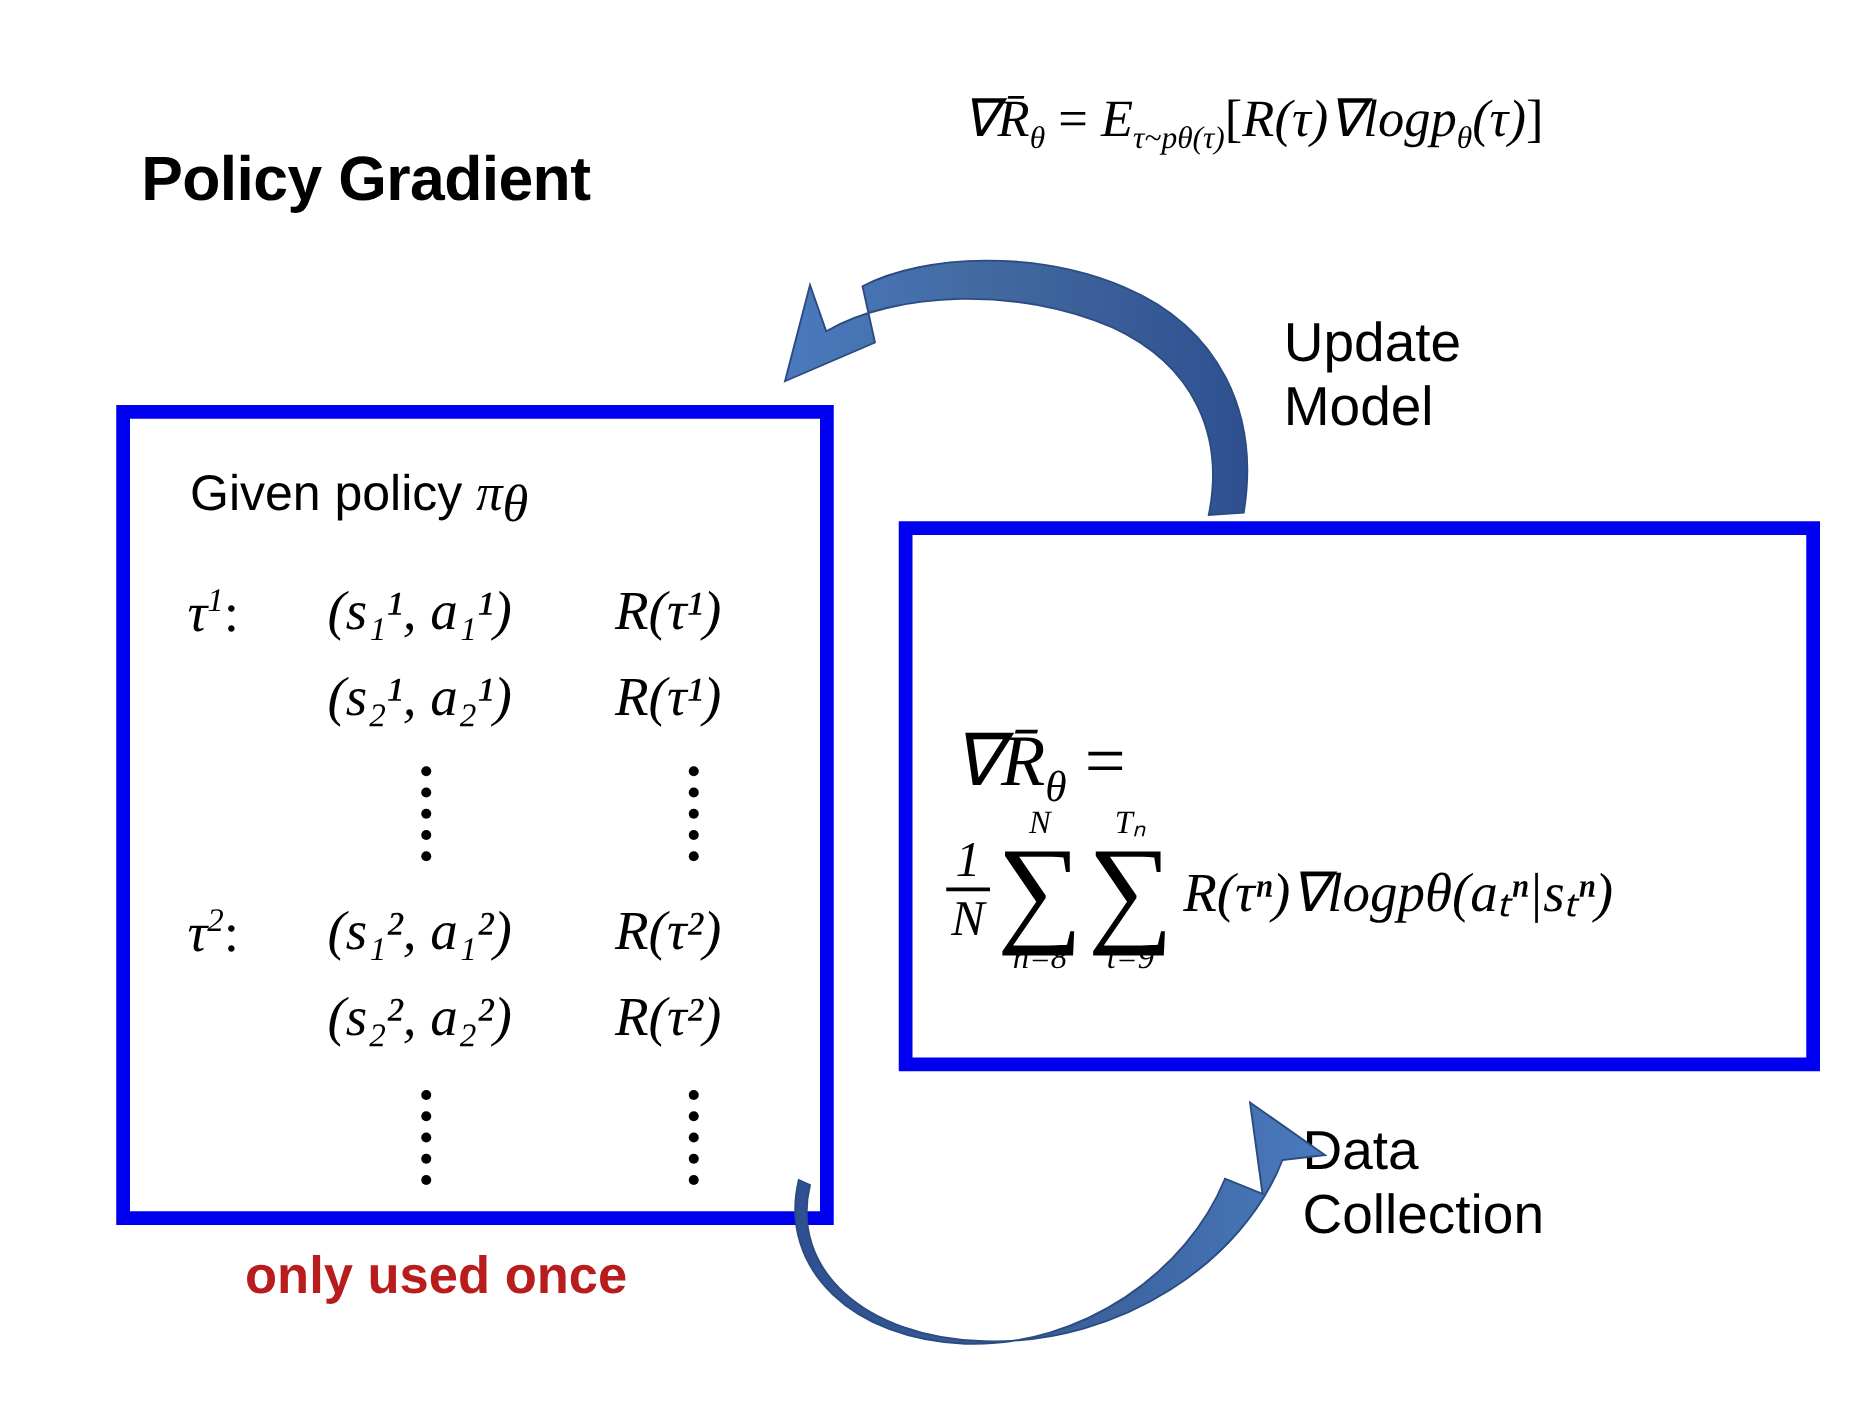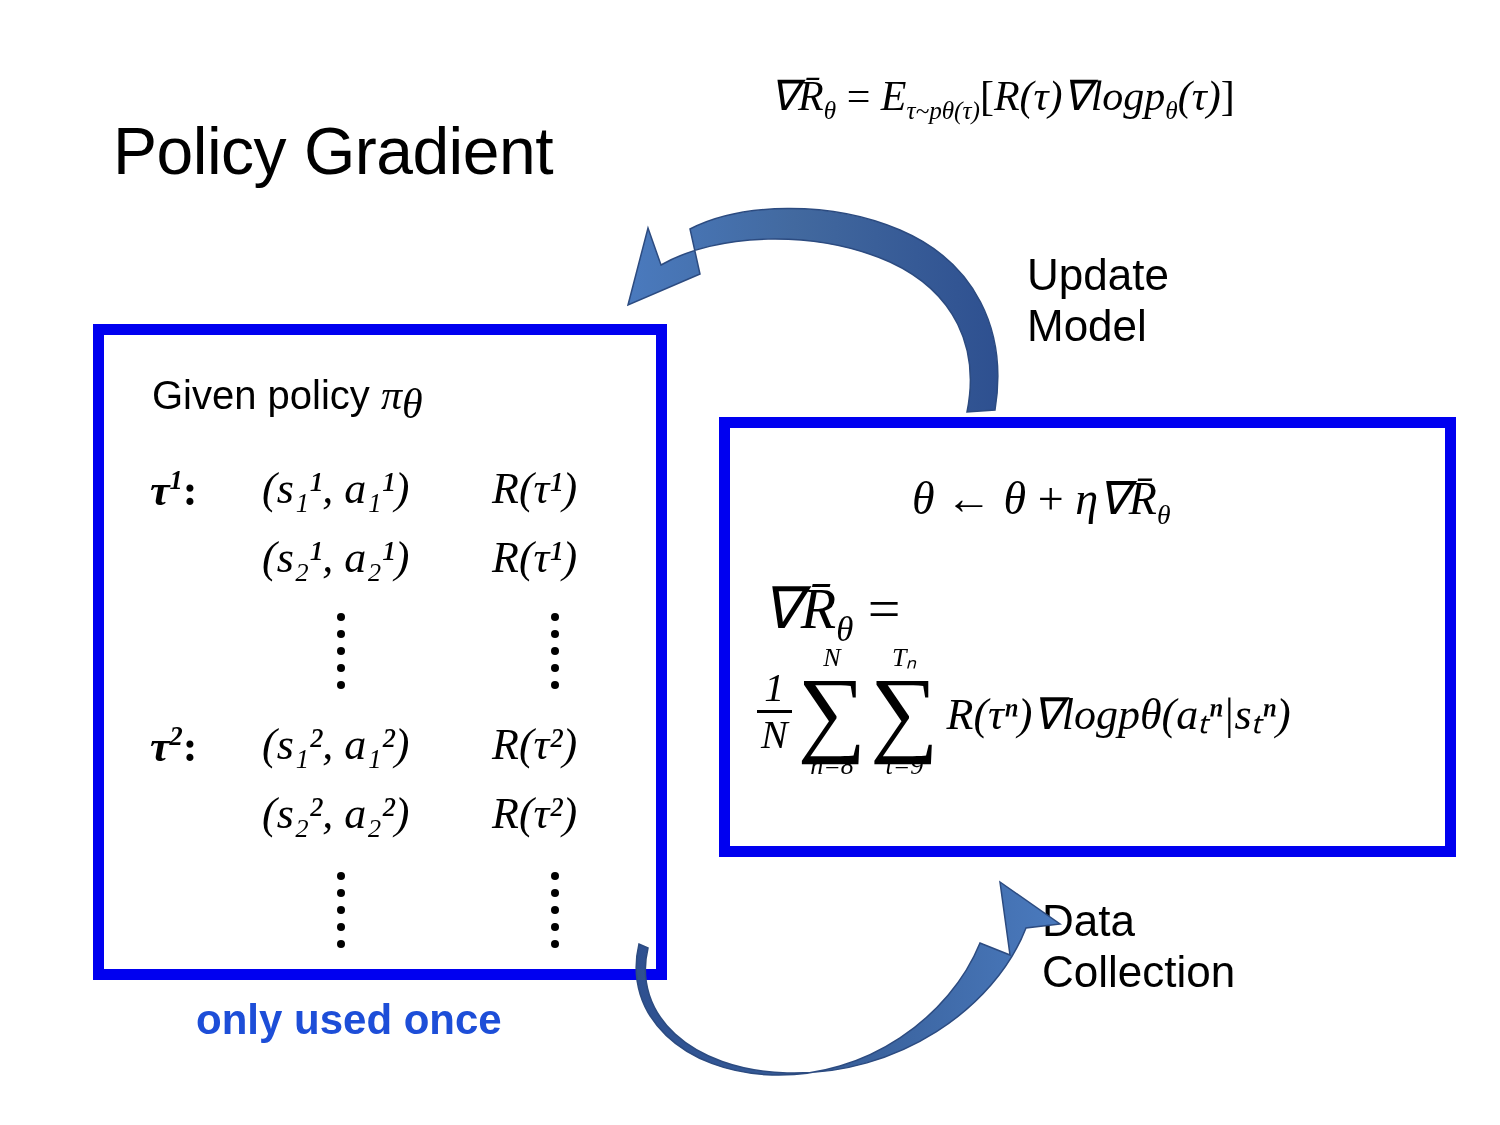--- a/index.html
+++ b/index.html
@@ -15,22 +15,22 @@
     overflow: hidden;
     font-family: "Liberation Sans", sans-serif;
     color: #000000;
   }
 
   
   #page-title {
     position: absolute;
     left: 113px;
     top: 118px;
-    font-size: 66px;
-    font-weight: 400;
+    font-size: 50px;
+    font-weight: 700;
     letter-spacing: -0.5px;
     line-height: 1;
     white-space: nowrap;
   }
 
   
   #top-formula {
     position: absolute;
     left: 770px;
     top: 60px;
@@ -84,21 +84,20 @@
   }
   #given-policy .pi {
     font-family: "Liberation Serif", serif;
     font-style: italic;
     font-size: 42px;
   }
 
   .tau-label {
     position: absolute;
     font-size: 44px;
-    font-weight: bold;
   }
   #tau1-label { left: 150px; top: 452px; }
   #tau2-label { left: 150px; top: 708px; }
 
   .sa-cell {
     position: absolute;
     font-size: 44px;
   }
   .r-cell {
     position: absolute;
@@ -133,21 +132,21 @@
   #vdots-sa-2 { left: 337px; top: 872px; }
   #vdots-r-2  { left: 551px; top: 872px; }
 
   
   #only-used-once {
     position: absolute;
     left: 196px;
     top: 996px;
     font-size: 42px;
     font-weight: bold;
-    color: #1d4ed8;
+    color: #b91c1c;
     white-space: nowrap;
   }
 
   
   #theta-update {
     position: absolute;
     left: 912px;
     top: 461px;
     font-size: 46px;
   }
@@ -281,21 +280,20 @@
       <i></i>
       <i></i>
       <i></i>
       <i></i>
     </div>
 
   <div id="only-used-once">only used once</div>
 
   <div id="right-box" class="blue-box"></div>
 
-  <div id="theta-update" class="math"><span>θ</span> <span class="upright">←</span> <span>θ</span> <span class="upright">+</span> <span>η</span><span>∇R̄</span><span class="dn">θ</span></div>
 
   <div id="grad-lhs" class="math"><span>∇R̄</span><span class="dn">θ</span> <span class="upright">=</span></div>
 
   <div id="grad-rhs">
     <span class="frac">
       <span class="num">1</span>
       <span class="bar"></span>
       <span class="den">N</span>
     </span>
     <span class="bigsum">

